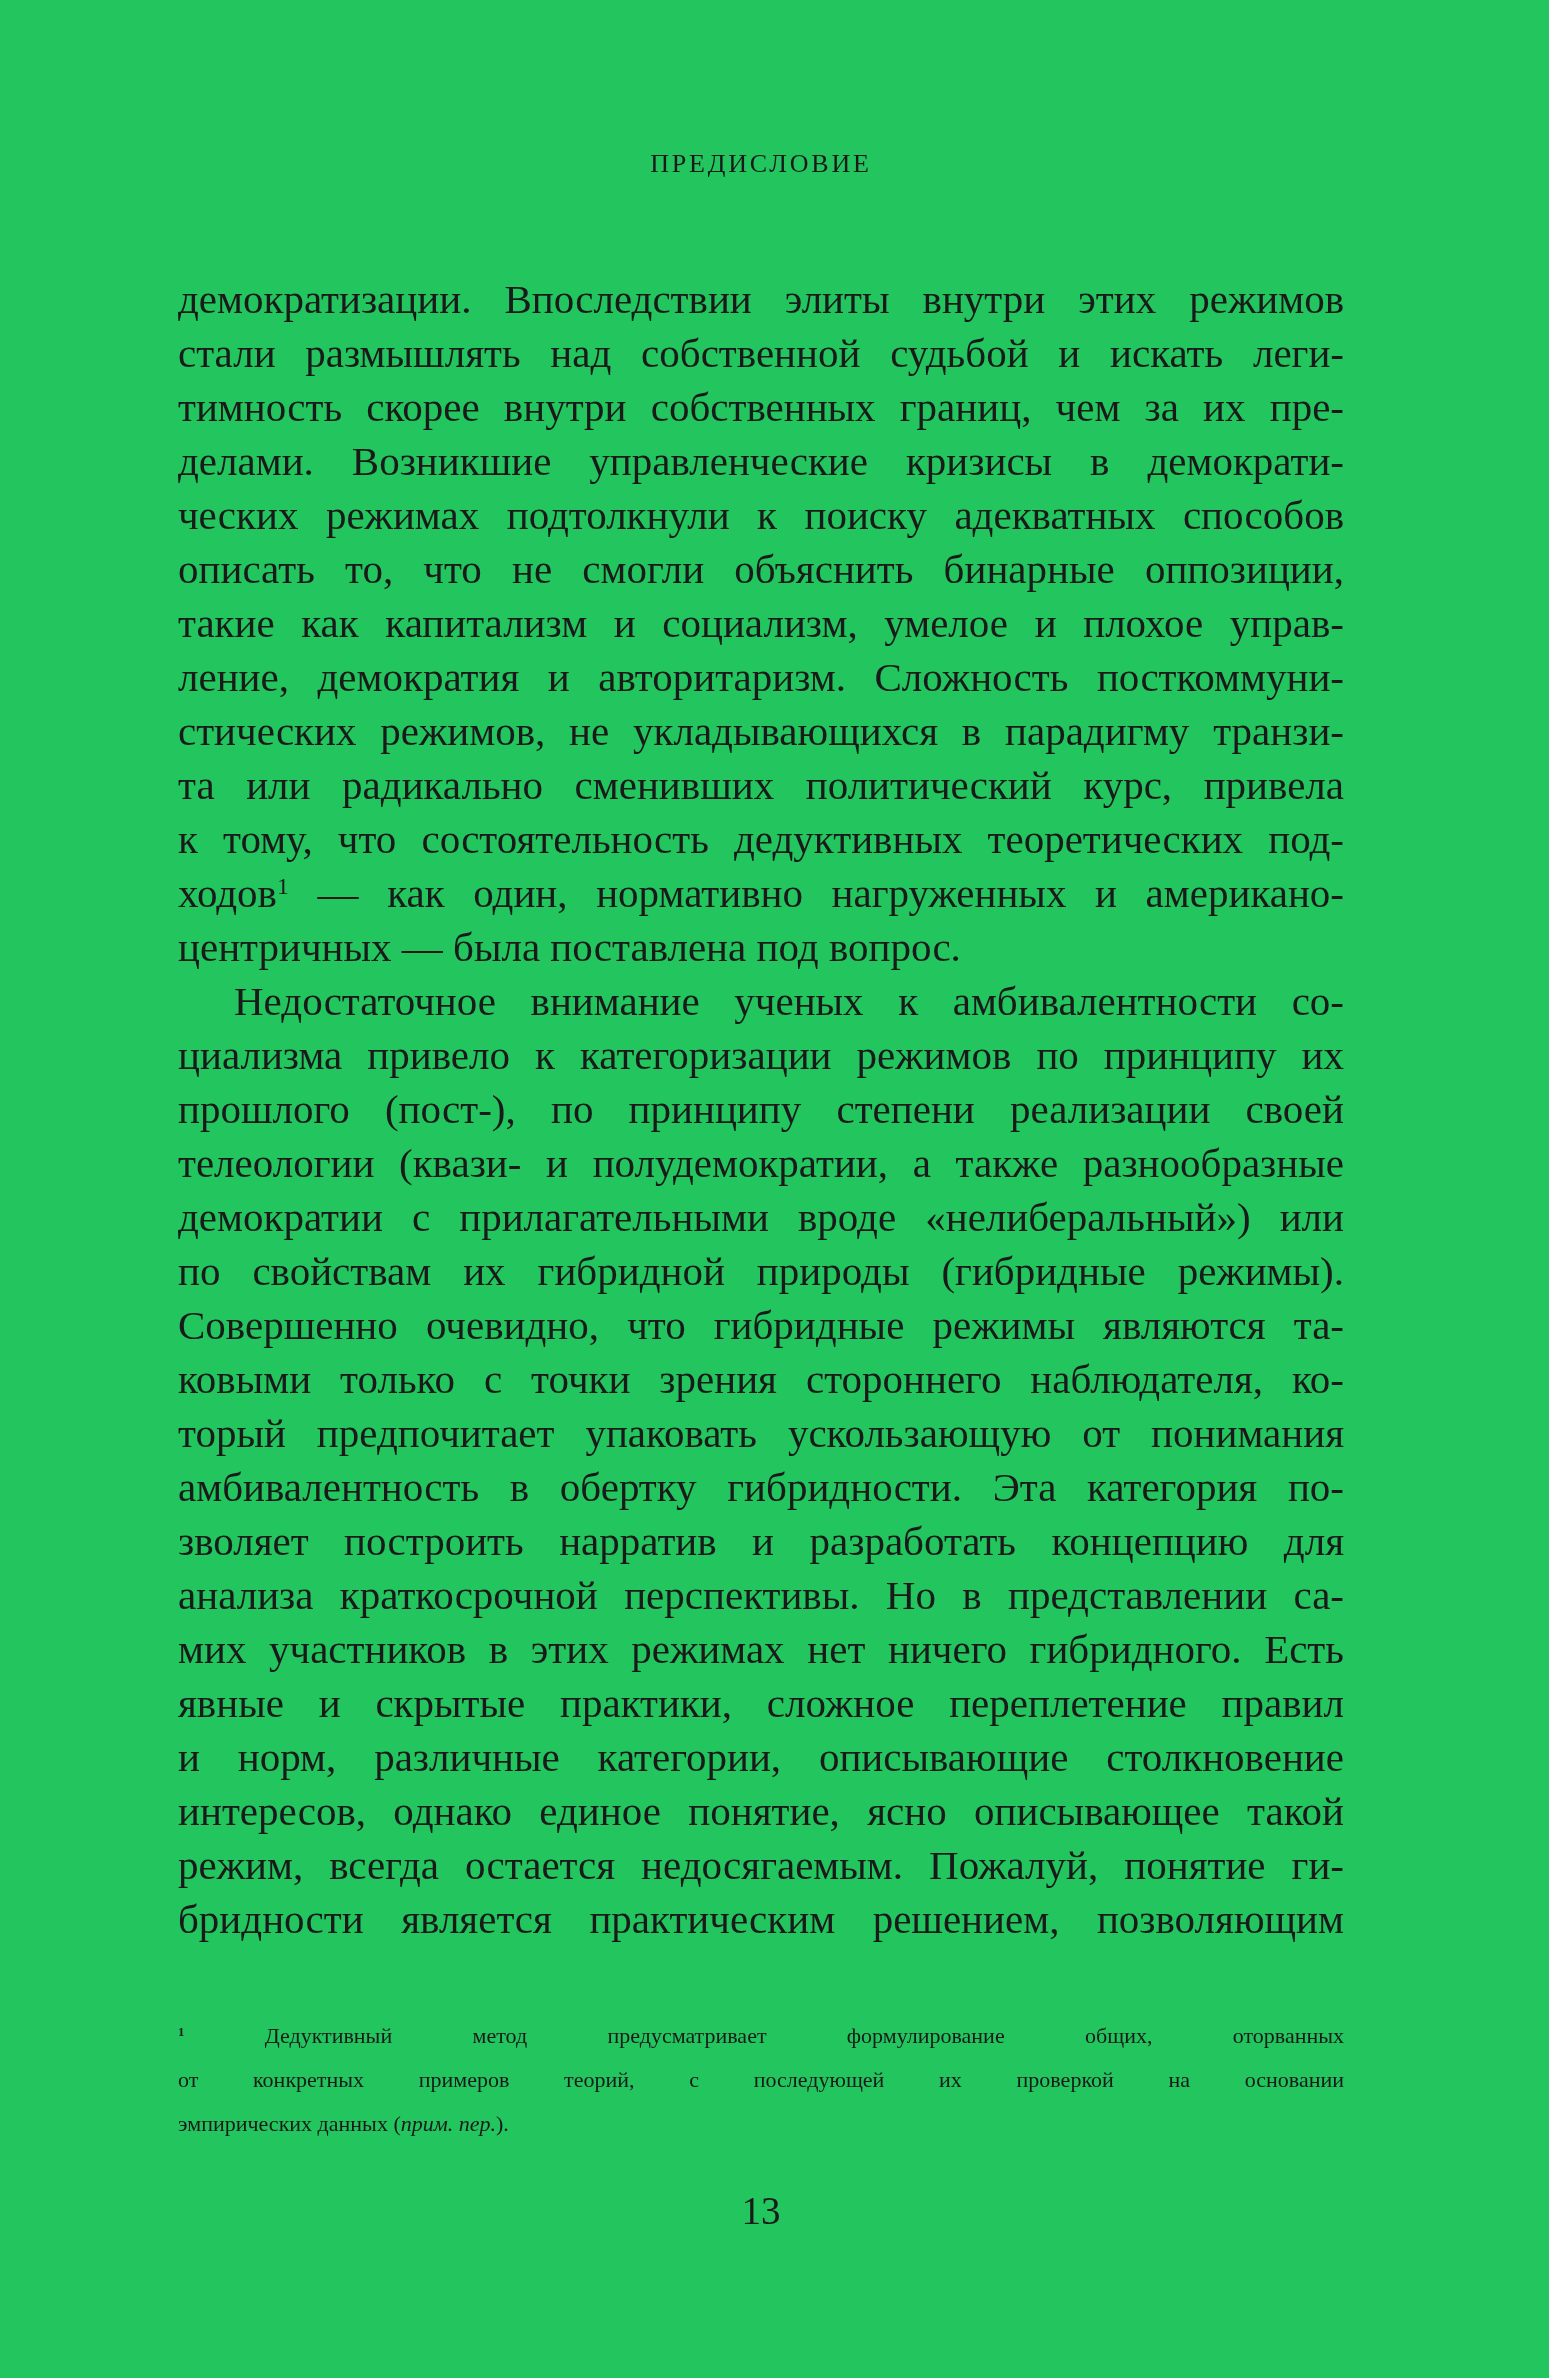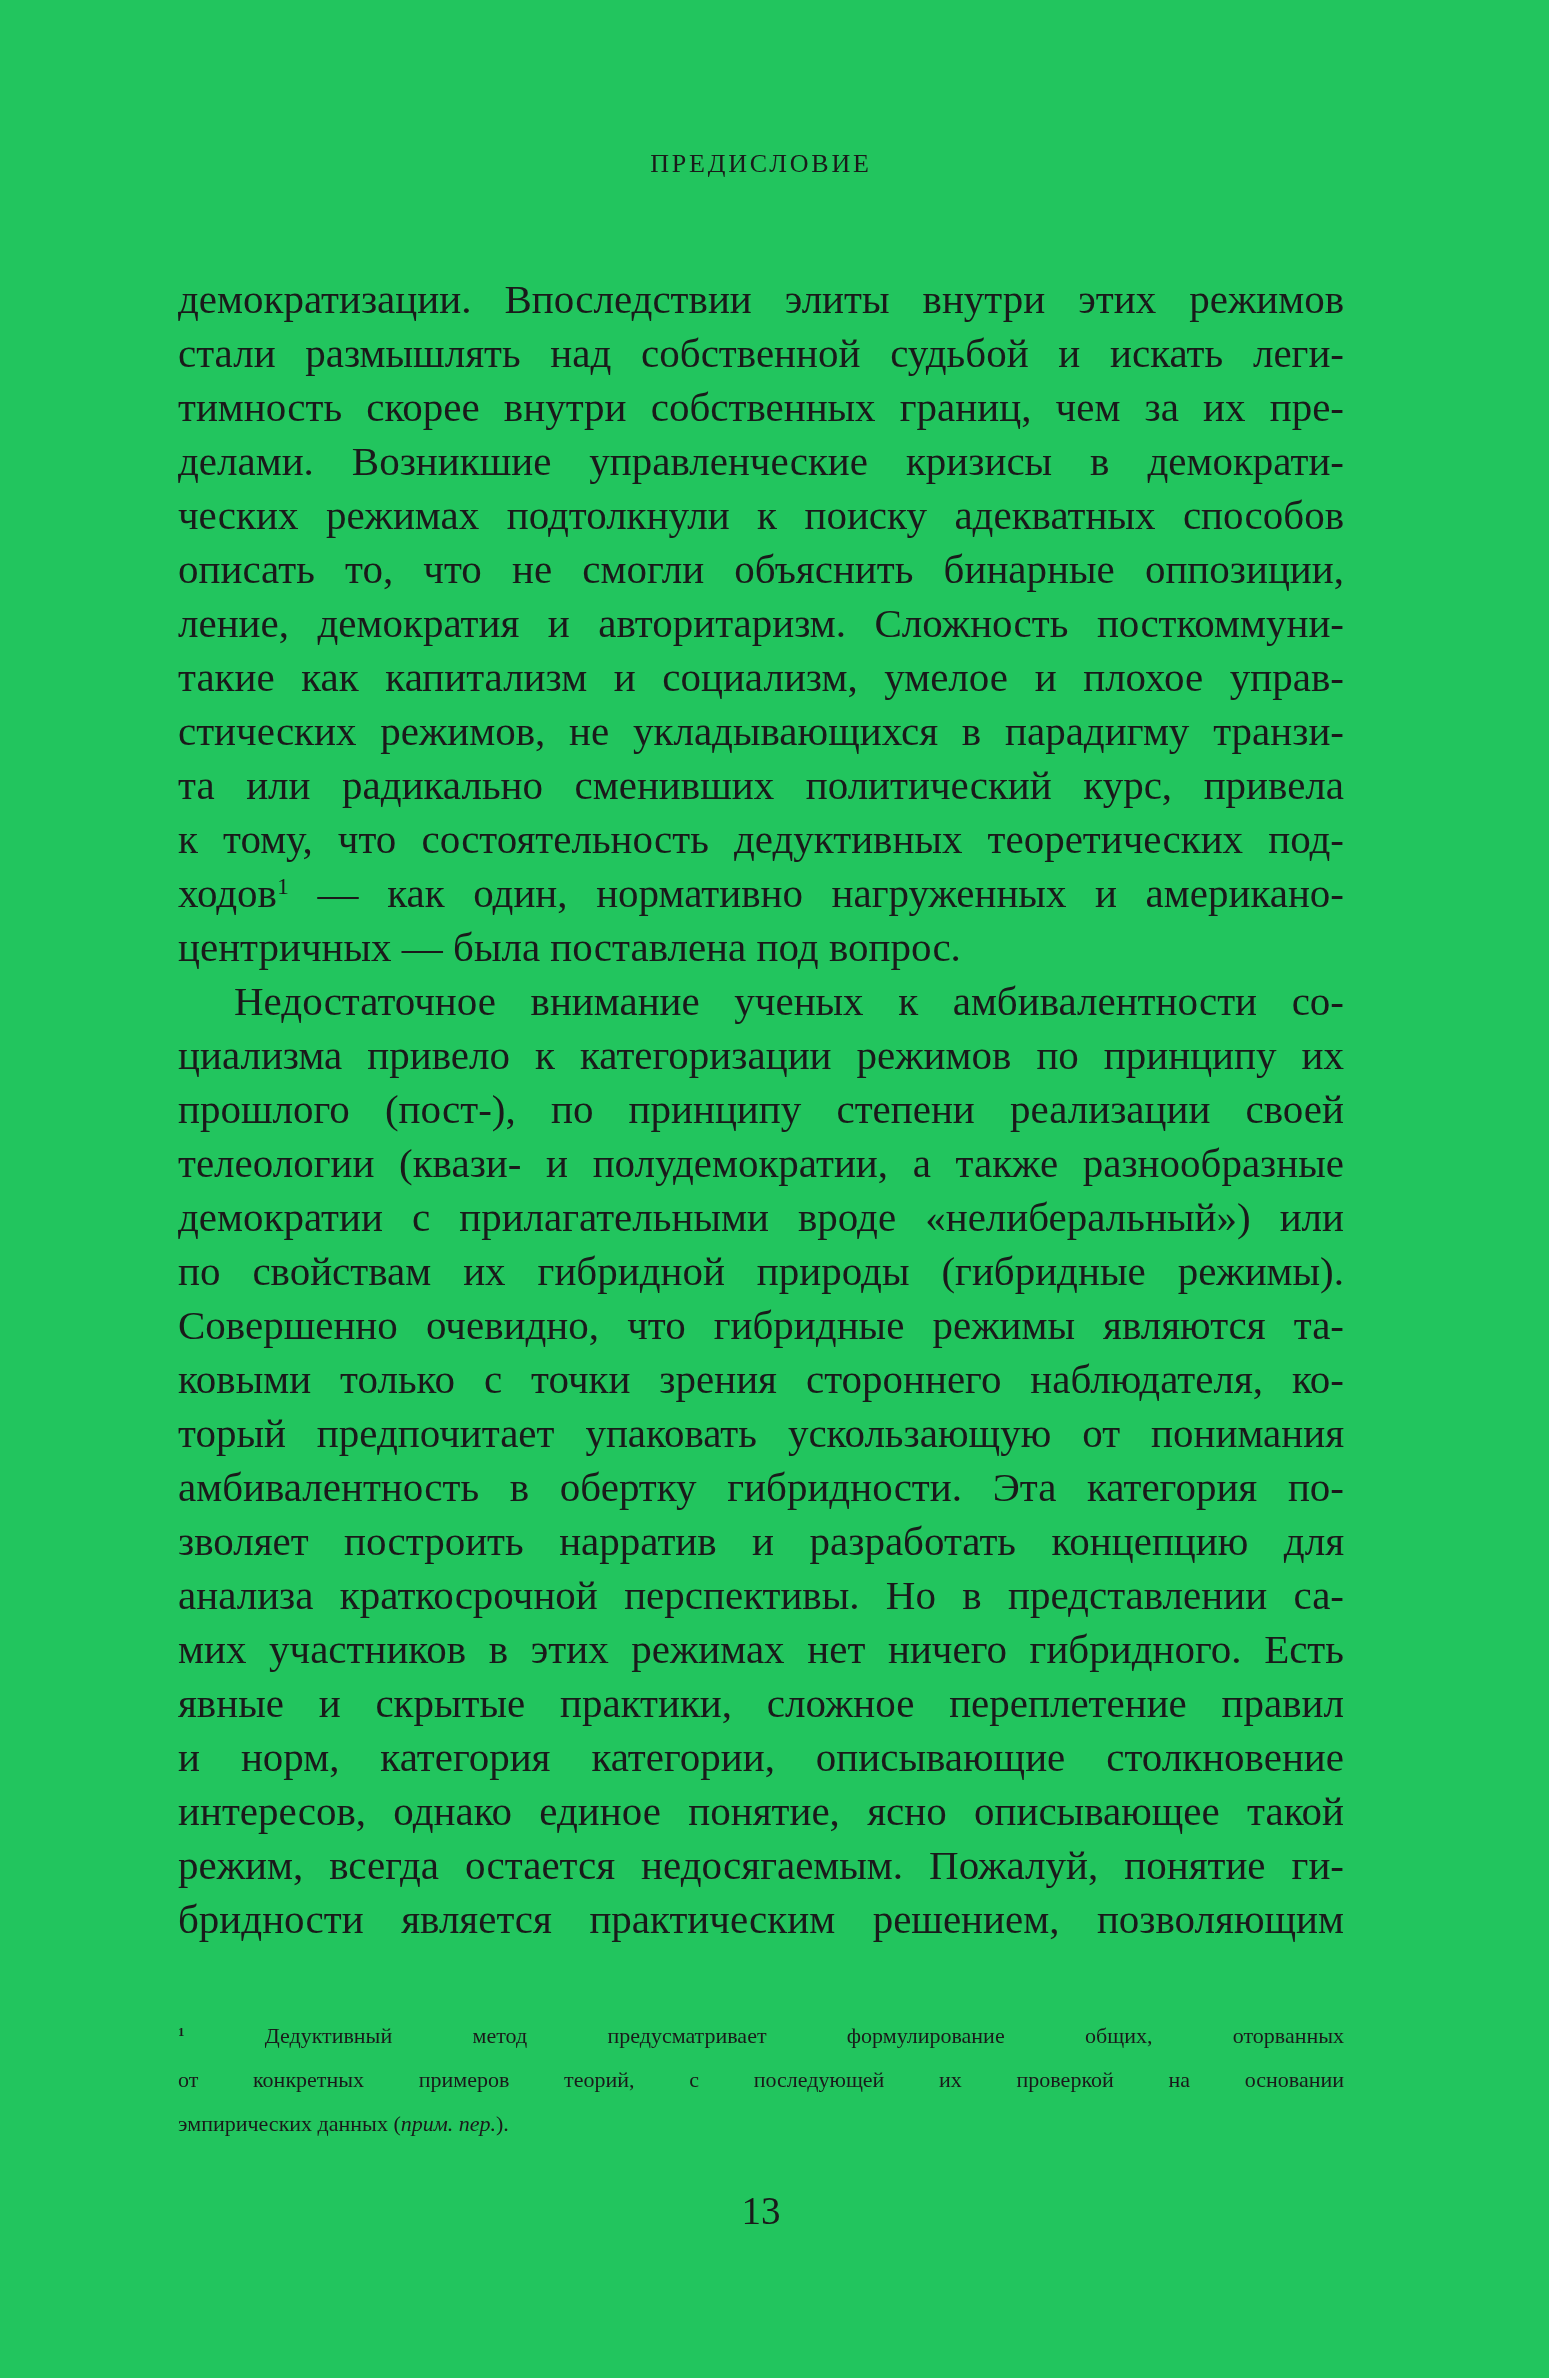--- a/index.html
+++ b/index.html
@@ -86,22 +86,22 @@
   <div class="running-header">ПРЕДИСЛОВИЕ</div>
 
   <div class="body-text">
       <div class="paragraph">
         <div class="line"><span>демократизации. Впоследствии элиты внутри этих режимов</span></div>
         <div class="line"><span>стали размышлять над собственной судьбой и искать леги-</span></div>
         <div class="line"><span>тимность скорее внутри собственных границ, чем за их пре-</span></div>
         <div class="line"><span>делами. Возникшие управленческие кризисы в демократи-</span></div>
         <div class="line"><span>ческих режимах подтолкнули к поиску адекватных способов</span></div>
         <div class="line"><span>описать то, что не смогли объяснить бинарные оппозиции,</span></div>
+        <div class="line"><span>такие как капитализм и социализм, умелое и плохое управ-</span></div>
         <div class="line"><span>ление, демократия и авторитаризм. Сложность посткоммуни-</span></div>
-        <div class="line"><span>такие как капитализм и социализм, умелое и плохое управ-</span></div>
         <div class="line"><span>стических режимов, не укладывающихся в парадигму транзи-</span></div>
         <div class="line"><span>та или радикально сменивших политический курс, привела</span></div>
         <div class="line"><span>к тому, что состоятельность дедуктивных теоретических под-</span></div>
         <div class="line"><span>ходов</span><span class="sup">1</span><span> — как один, нормативно нагруженных и американо-</span></div>
         <div class="line no-justify"><span>центричных — была поставлена под вопрос.</span></div>
       </div>
       <div class="paragraph">
         <div class="line indent"><span>Недостаточное внимание ученых к амбивалентности со-</span></div>
         <div class="line"><span>циализма привело к категоризации режимов по принципу их</span></div>
         <div class="line"><span>прошлого (пост-), по принципу степени реализации своей</span></div>
@@ -109,21 +109,21 @@
         <div class="line"><span>демократии с прилагательными вроде «нелиберальный») или</span></div>
         <div class="line"><span>по свойствам их гибридной природы (гибридные режимы).</span></div>
         <div class="line"><span>Совершенно очевидно, что гибридные режимы являются та-</span></div>
         <div class="line"><span>ковыми только с точки зрения стороннего наблюдателя, ко-</span></div>
         <div class="line"><span>торый предпочитает упаковать ускользающую от понимания</span></div>
         <div class="line"><span>амбивалентность в обертку гибридности. Эта категория по-</span></div>
         <div class="line"><span>зволяет построить нарратив и разработать концепцию для</span></div>
         <div class="line"><span>анализа краткосрочной перспективы. Но в представлении са-</span></div>
         <div class="line"><span>мих участников в этих режимах нет ничего гибридного. Есть</span></div>
         <div class="line"><span>явные и скрытые практики, сложное переплетение правил</span></div>
-        <div class="line"><span>и норм, категория категории, описывающие столкновение</span></div>
+        <div class="line"><span>и норм, различные категории, описывающие столкновение</span></div>
         <div class="line"><span>интересов, однако единое понятие, ясно описывающее такой</span></div>
         <div class="line"><span>режим, всегда остается недосягаемым. Пожалуй, понятие ги-</span></div>
         <div class="line"><span>бридности является практическим решением, позволяющим</span></div>
       </div>
     </div>
 
   <div class="footnote">
       <div class="line"><span class="sup-bold">1</span><span> Дедуктивный метод предусматривает формулирование общих, оторванных</span></div>
       <div class="line"><span>от конкретных примеров теорий, с последующей их проверкой на основании</span></div>
       <div class="line no-justify"><span>эмпирических данных (</span><span class="italic">прим. пер.</span><span>).</span></div>

